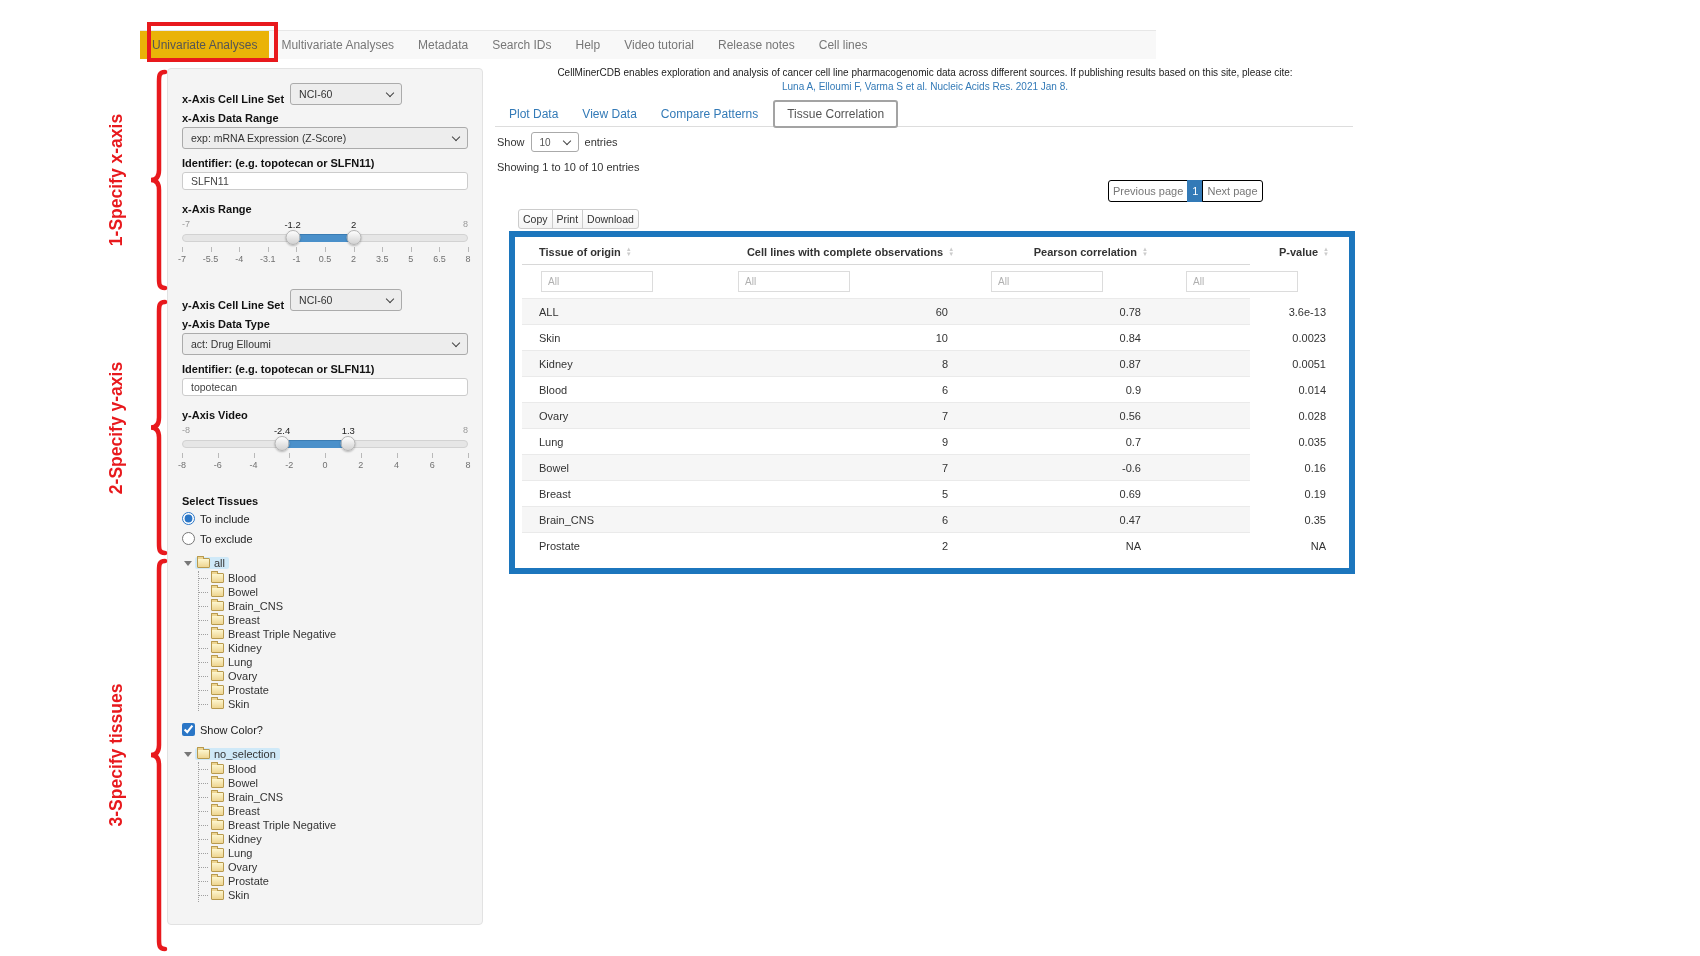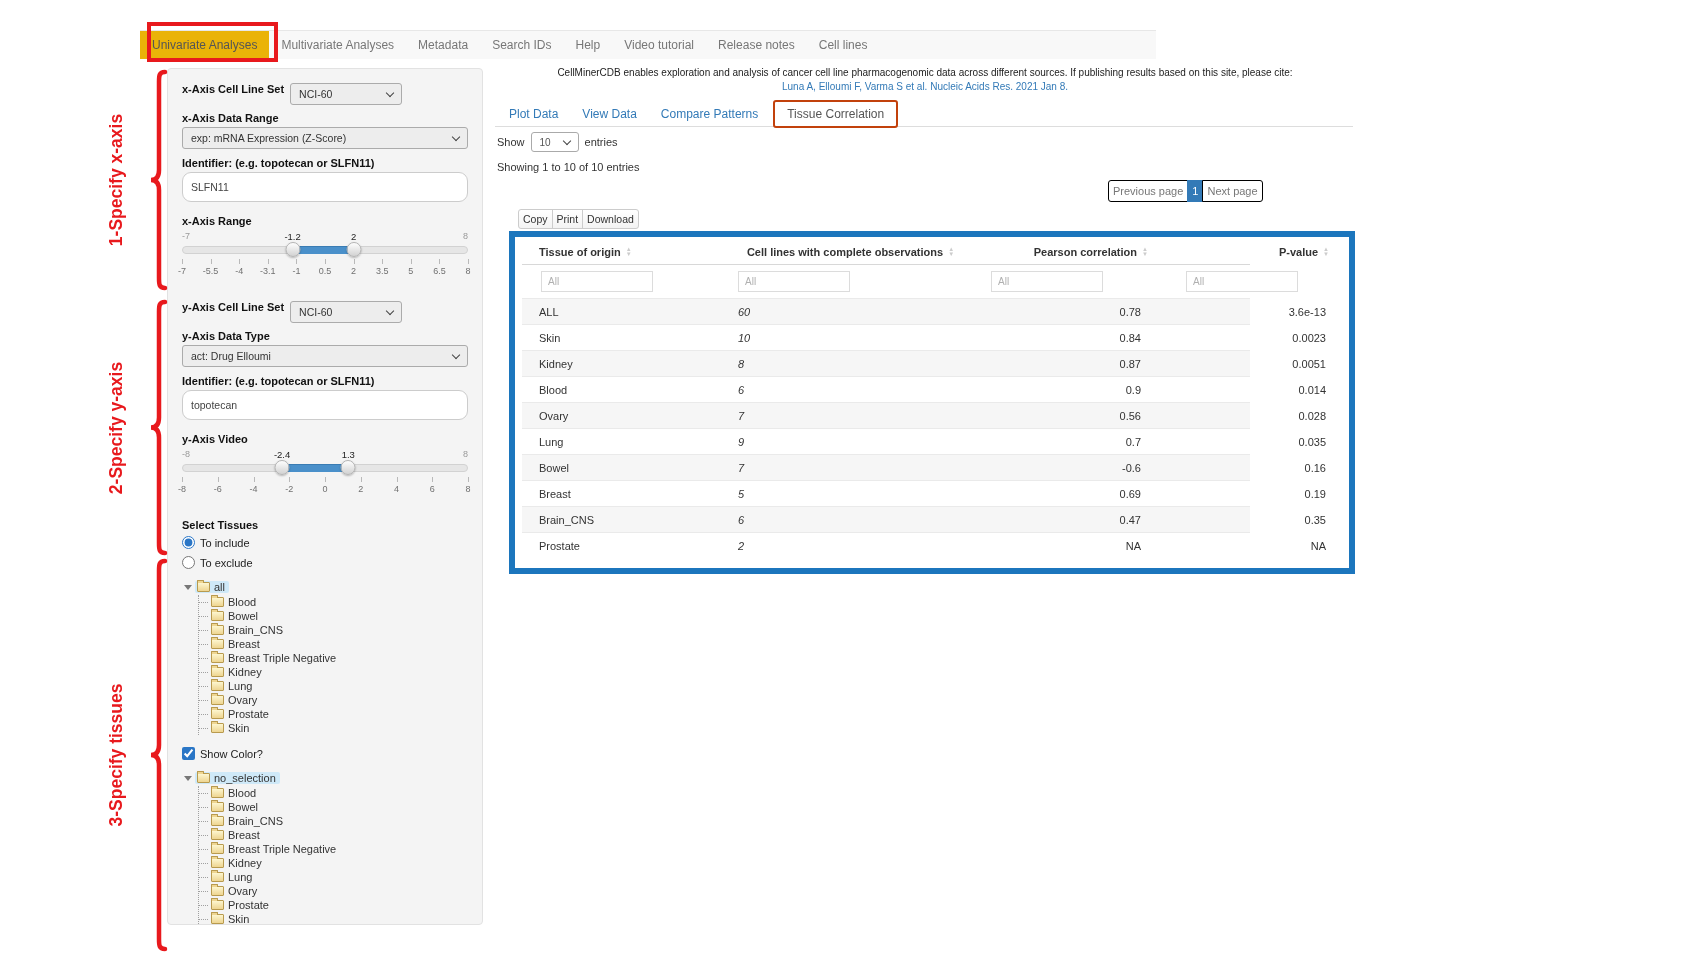--- a/index.html
+++ b/index.html
@@ -19,30 +19,30 @@
   
   .v-label { position:absolute; transform:translate(-50%,-50%) rotate(-90deg);
     font-size:17.5px; font-weight:bold; color:#e8191d; white-space:nowrap; z-index:5; }
   svg.brace { position:absolute; left:146px; width:22px; z-index:5; }
 
   
   .sidebar { position:absolute; left:167px; top:68px; width:316px; height:857px;
     background:#f4f4f4; border:1px solid #e2e2e2; border-radius:4px;
     padding:14px; font-size:11px; color:#111; overflow:hidden; }
   .sb-label { font-weight:bold; margin:0 0 3px 0; }
-  .inline-row { display:flex; align-items:flex-start; margin-bottom:7px; }
+  .inline-row { display:flex; align-items:flex-end; margin-bottom:7px; }
   .inline-row .sb-label { margin:0 6px 0 0; }
   .sel { background:#ededed; border:1px solid #ababab; border-radius:3px; height:22px;
     display:flex; align-items:center; padding:0 8px; color:#333; cursor:pointer; font-size:10.5px; }
   .sel .chev { margin-left:auto; width:6px; height:6px; border-right:1.5px solid #444;
     border-bottom:1.5px solid #444; transform:rotate(45deg); flex:none; margin-top:-3px; }
   .sel.small { width:112px; }
   .sel.full  { width:100%; margin-bottom:8px; }
-  input.txt { width:100%; background:#fff; border:1px solid #ccc; border-radius:9px;
-    height:30px; padding:0 8px; color:#444; margin-bottom:13px; font-size:10.5px; font-family:inherit; }
+  input.txt { width:100%; background:#fff; border:1px solid #ccc; border-radius:3px;
+    height:18px; padding:0 8px; color:#444; margin-bottom:13px; font-size:10.5px; font-family:inherit; }
 
   
   .slider { position:relative; height:50px; margin:4px 0 20px 0; }
   .irs-min { position:absolute; left:0; top:0; font-size:9px; color:#999; }
   .irs-max { position:absolute; right:0; top:0; font-size:9px; color:#999; }
   .irs-val { position:absolute; top:0; font-size:9.5px; color:#222; transform:translateX(-50%); }
   .irs-track { position:absolute; top:15px; left:0; right:0; height:8px; background:#e6e6e6;
     border:1px solid #d2d2d2; border-radius:4px; cursor:pointer; }
   .irs-bar { position:absolute; top:15px; height:8px; background:#4a90ca; border-top:1px solid #3a7cb3; }
   .irs-handle { position:absolute; top:11px; width:15px; height:15px; border-radius:50%;
@@ -69,21 +69,21 @@
     border:1px solid #b89a4e; border-radius:1px; position:relative; flex:none; }
   .folder::before { content:""; position:absolute; top:-3px; left:-1px; width:5px; height:2px;
     background:#eed591; border:1px solid #b89a4e; border-bottom:none; border-radius:1px 1px 0 0; }
 
   
   .citation { position:absolute; left:500px; top:67px; width:850px; text-align:center; font-size:10px; color:#222; }
   .citation-link { position:absolute; left:500px; top:81px; width:850px; text-align:center; font-size:10px; color:#337ab7; cursor:pointer; }
   .tabs-underline { position:absolute; left:495px; top:126px; width:858px; height:1px; background:#ddd; }
   .main-tabs { position:absolute; left:497px; top:99px; height:29px; display:flex; align-items:center; z-index:2; }
   .mtab { font-size:12px; color:#337ab7; padding:0 12px; cursor:pointer; white-space:nowrap; }
-  .mtab.active { color:#555; background:#fff; border:2px solid #c2410c; border-radius:3px; padding:5px 12px; margin-left:3px; }
+  .mtab.active { color:#555; background:#fff; border:2px solid #a3a3a3; border-radius:3px; padding:5px 12px; margin-left:3px; }
   .show-entries { position:absolute; left:497px; top:132px; display:flex; align-items:center; gap:6px; font-size:11px; color:#333; }
   .sel.tiny { width:48px; height:20px; background:#fff; border:1px solid #aaa; font-size:10px; color:#555; }
   .showing-text { position:absolute; left:497px; top:161px; font-size:11px; color:#333; }
   .pagination { position:absolute; left:1109px; top:180px; display:flex; font-size:11px; }
   .page-btn { padding:4px 4px; border:1px solid #000000; color:#777; background:#fff; margin-left:-1px; cursor:pointer; white-space:nowrap; }
   .page-btn.first { border-radius:3px 0 0 3px; }
   .page-btn.last  { border-radius:0 3px 3px 0; }
   .page-btn.current { background:#337ab7; border-color:#337ab7; color:#fff; }
   .export-group { position:absolute; left:519px; top:209px; display:flex; font-size:10.5px; z-index:2; }
   .export-btn { padding:3px 4px; border:1px solid #ccc; margin-left:-1px; color:#333;
@@ -103,21 +103,21 @@
   .th.c4 { justify-content:flex-end; padding:0 5px 0 0; }
   .sort-icon { margin-left:5px; display:inline-flex; flex-direction:column; color:#ccc; font-size:6px; line-height:5px; font-weight:normal; }
   .t-filters { height:33px; align-items:center; }
   .t-filters input { width:112px; height:21px; border:1px solid #dcdcdc; padding:0 6px;
     font-size:10px; color:#333; font-family:inherit; background:#fff; }
   .t-filters input::placeholder { color:#b0b0b0; }
   .tf.c1 { padding-left:19px; }
   .t-row { height:26px; align-items:center; border-top:1px solid #eaeaea; }
   .t-row:nth-child(odd) { background:#f6f6f6; }
   .td.c1 { padding-left:17px; }
-  .td.c2 { padding-right:15px;font-style:italic; }
+  .td.c2 { text-align:right; padding-right:15px; }
   .td.c3 { text-align:right; padding-right:17px; }
   .td.c4 { text-align:right; padding-right:8px; }
 </style>
 </head>
 <body>
 
 <div class="nav-bar" id="nav-tabs">
     <div class="nav-tab active">Univariate Analyses</div>
     <div class="nav-tab">Multivariate Analyses</div>
     <div class="nav-tab">Metadata</div>

